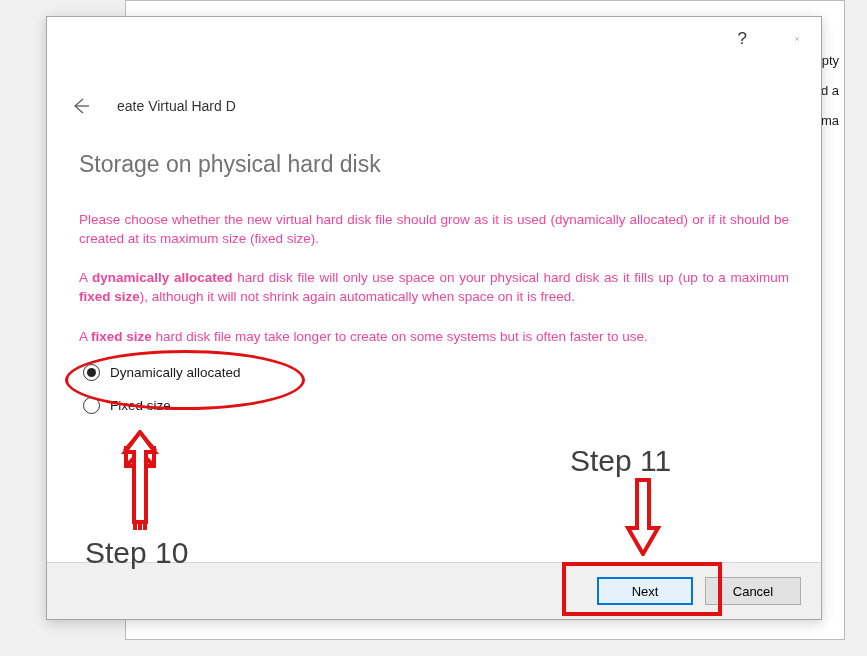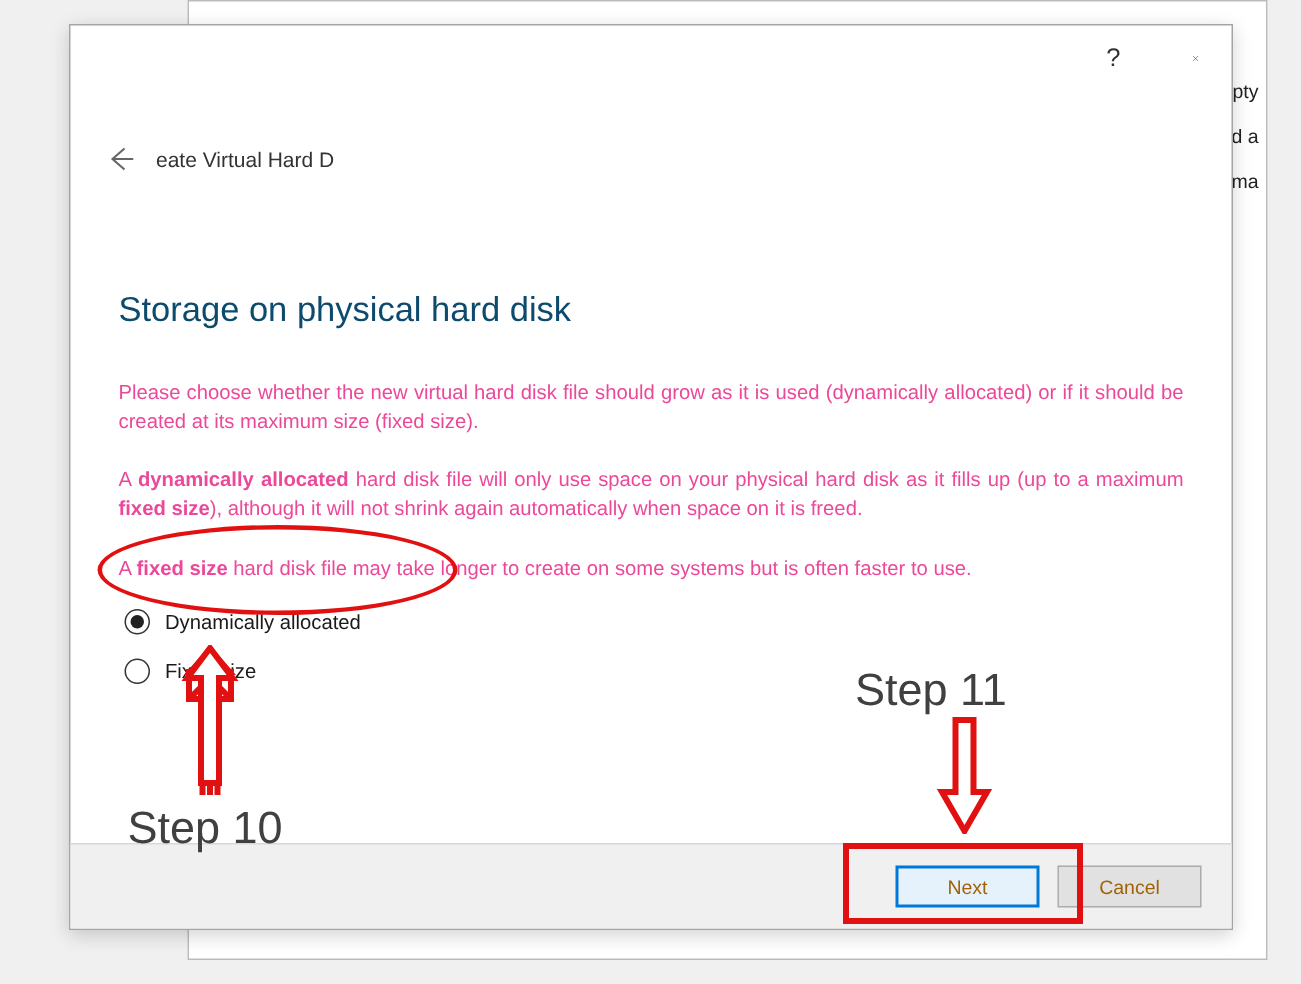--- a/index.html
+++ b/index.html
@@ -62,21 +62,21 @@
       height: 20px;
       display: flex;
       align-items: center;
       justify-content: center;
     }
     .close-btn svg { width: 14px; height: 14px; }
     .back-area {
       padding: 34px 0 0 22px;
       display: flex;
       align-items: center;
-      gap: 13px;
+      gap: 26px;
     }
     .back-arrow {
       width: 22px;
       height: 22px;
       cursor: pointer;
       display: flex;
       align-items: center;
       justify-content: center;
       color: #666;
     }
@@ -85,23 +85,22 @@
       font-size: 14px;
       color: #333;
     }
     .content {
       padding: 34px 32px 0 32px;
       flex: 1;
     }
     .page-title {
       font-size: 23px;
       font-weight: 400;
-      color: #0c4a6e;
+      color: #737373;
       margin-bottom: 32px;
-      margin-top: 42px;
     }
     .para {
       font-size: 13.5px;
       line-height: 1.42;
       color: #ec4899;
       margin-bottom: 20px;
       text-align: justify;
     }
     .last-para { margin-bottom: 18px; }
     .radio-group {
@@ -142,21 +141,21 @@
       display: flex;
       justify-content: flex-end;
       gap: 12px;
     }
     .btn {
       min-width: 96px;
       height: 28px;
       background: #e1e1e1;
       border: 1px solid #adadad;
       font-size: 13px;
-      color: #a16207;
+      color: #000000;
       cursor: pointer;
       display: flex;
       align-items: center;
       justify-content: center;
     }
     .btn.primary {
       background: #e5f1fb;
       border: 2px solid #0078d7;
     }
     

